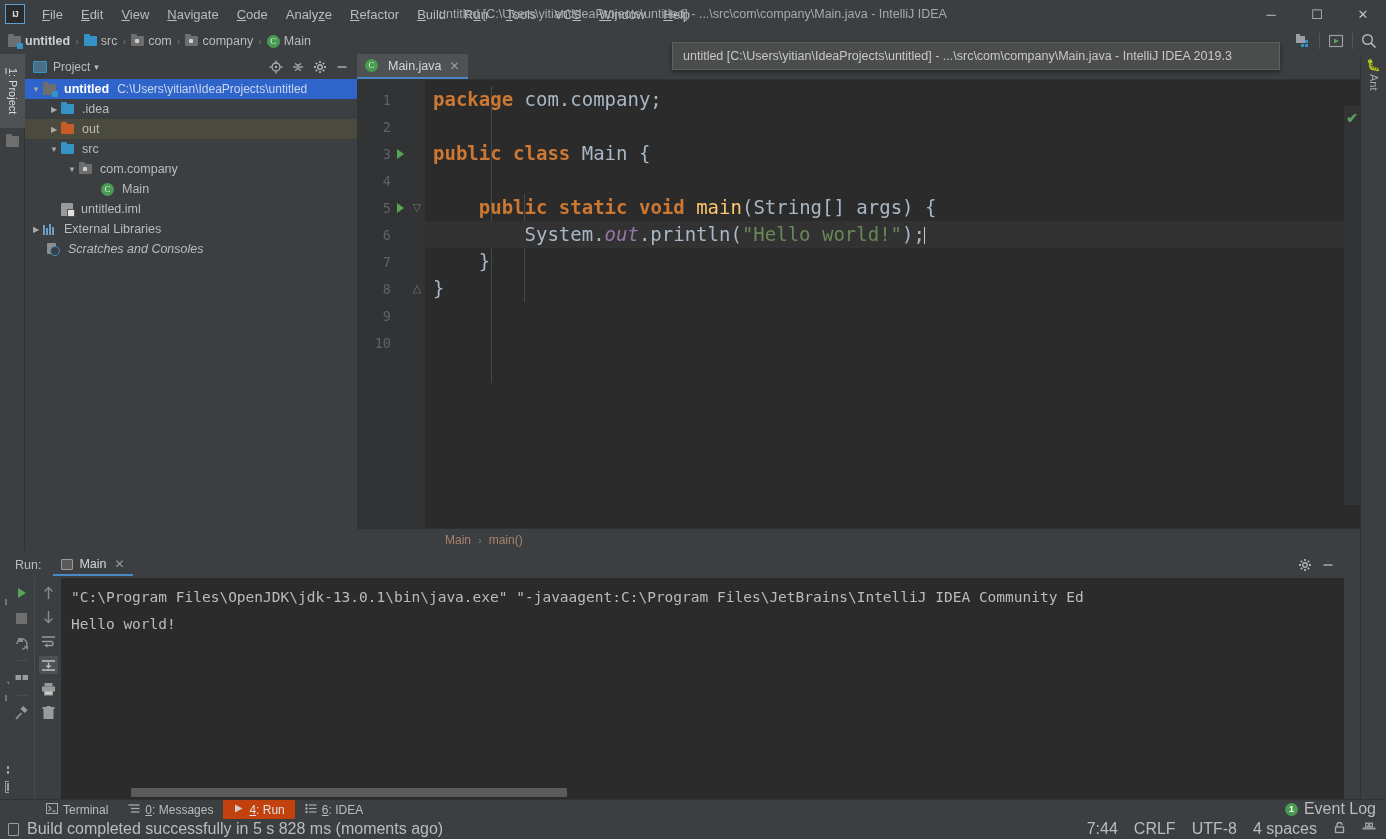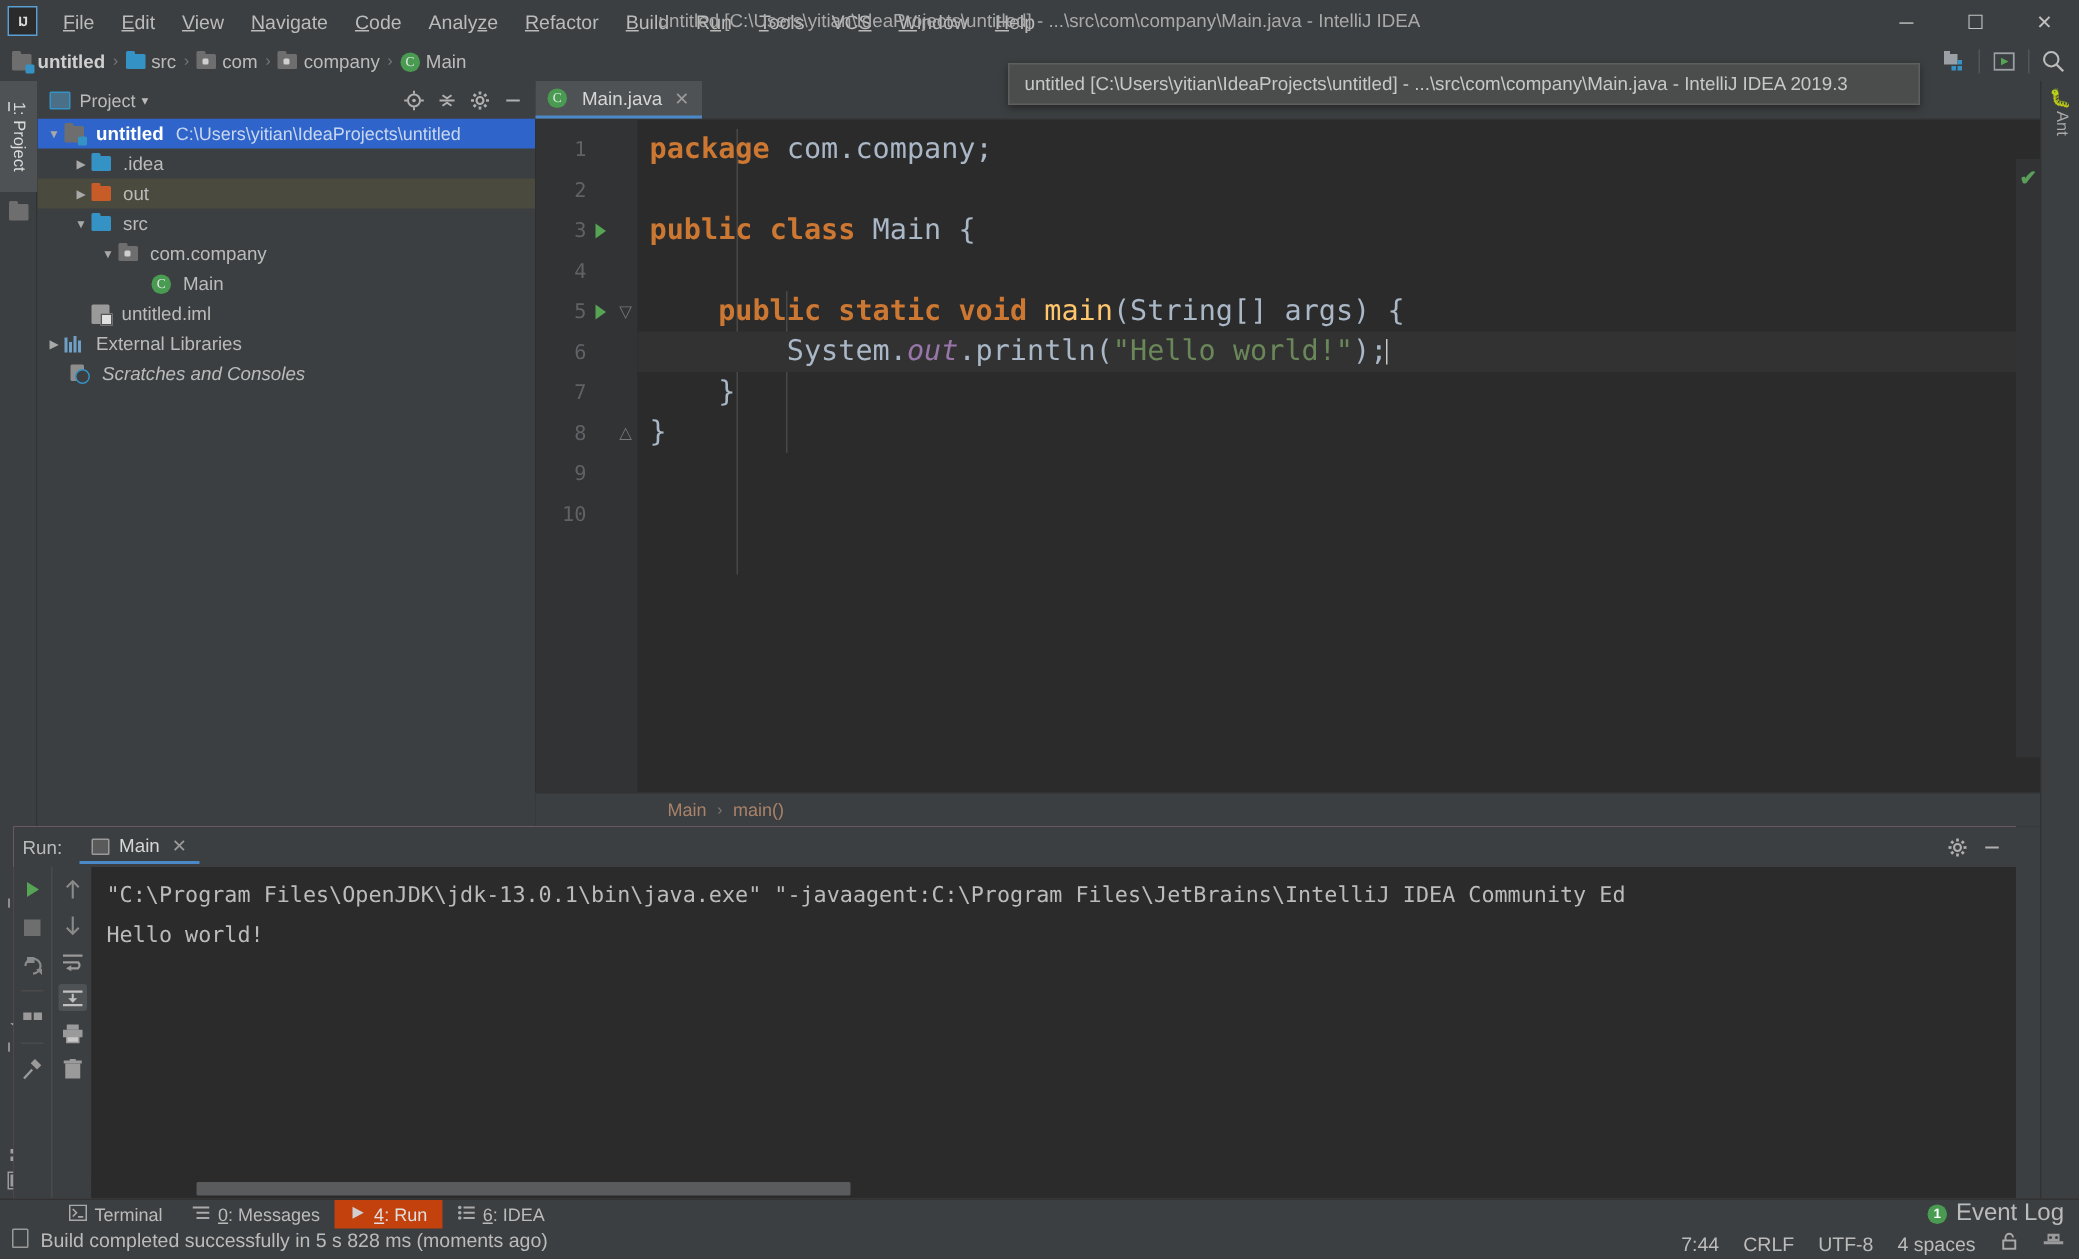--- a/index.html
+++ b/index.html
@@ -404,22 +404,22 @@
   .bt u { text-decoration: underline; }
   .bt-right { margin-left: auto; display: flex; align-items: center;
     padding-right: 10px; gap: 6px; }
   .evt-badge {
     width: 13px; height: 13px; border-radius: 50%; background: #4a9b52;
     color: #fff; font-size: 9px; display: flex; align-items: center;
     justify-content: center; font-weight: bold;
   }
   .statusbar {
     position: absolute; left: 0; top: 819px; width: 1386px; height: 20px;
-    background: #3c3f41; display: flex; 
-    padding-left: 8px; font-size: 13px; color: #bbbbbb;
+    background: #3c3f41; display: flex; align-items: center;
+    padding-left: 8px; font-size: 16px; color: #bbbbbb;
   }
   .sb-right {
     margin-left: auto; display: flex; align-items: center; gap: 16px;
     padding-right: 10px;
   }
   .doc-icon {
     width: 11px; height: 13px; border: 1px solid #9a9a9a; border-radius: 1px;
     flex: none;
   }
   .lock-icon { font-size: 12px; color: #a9a9a9; }

